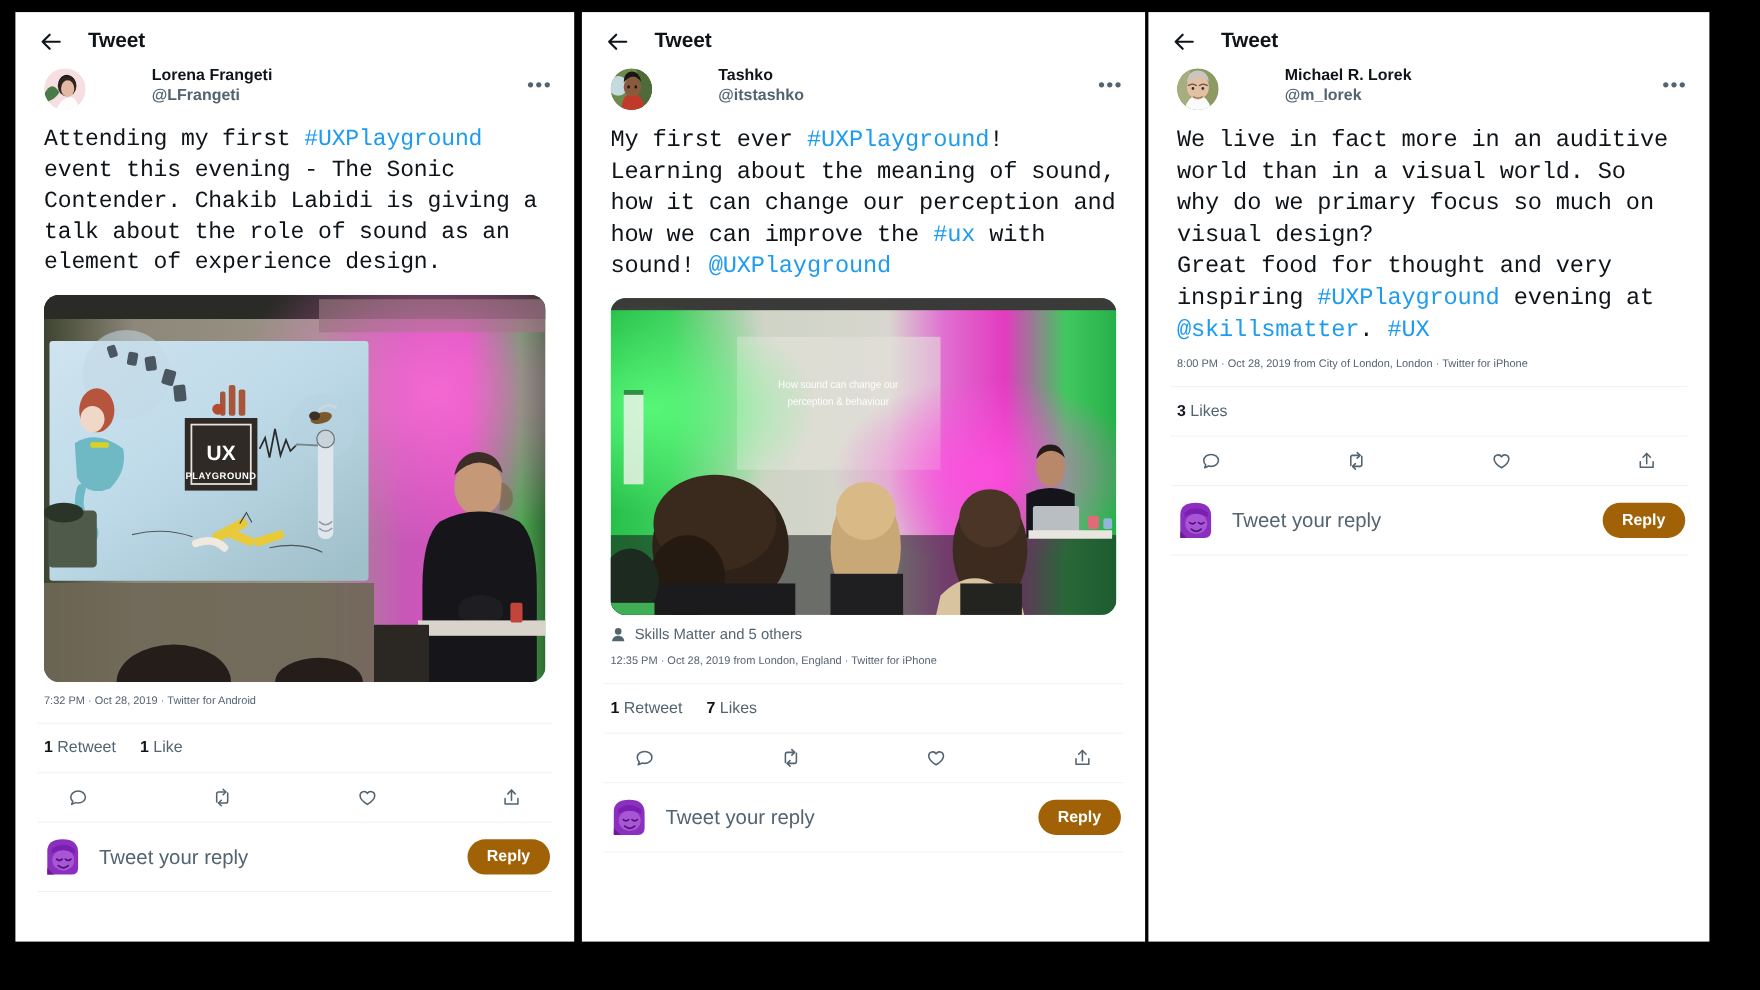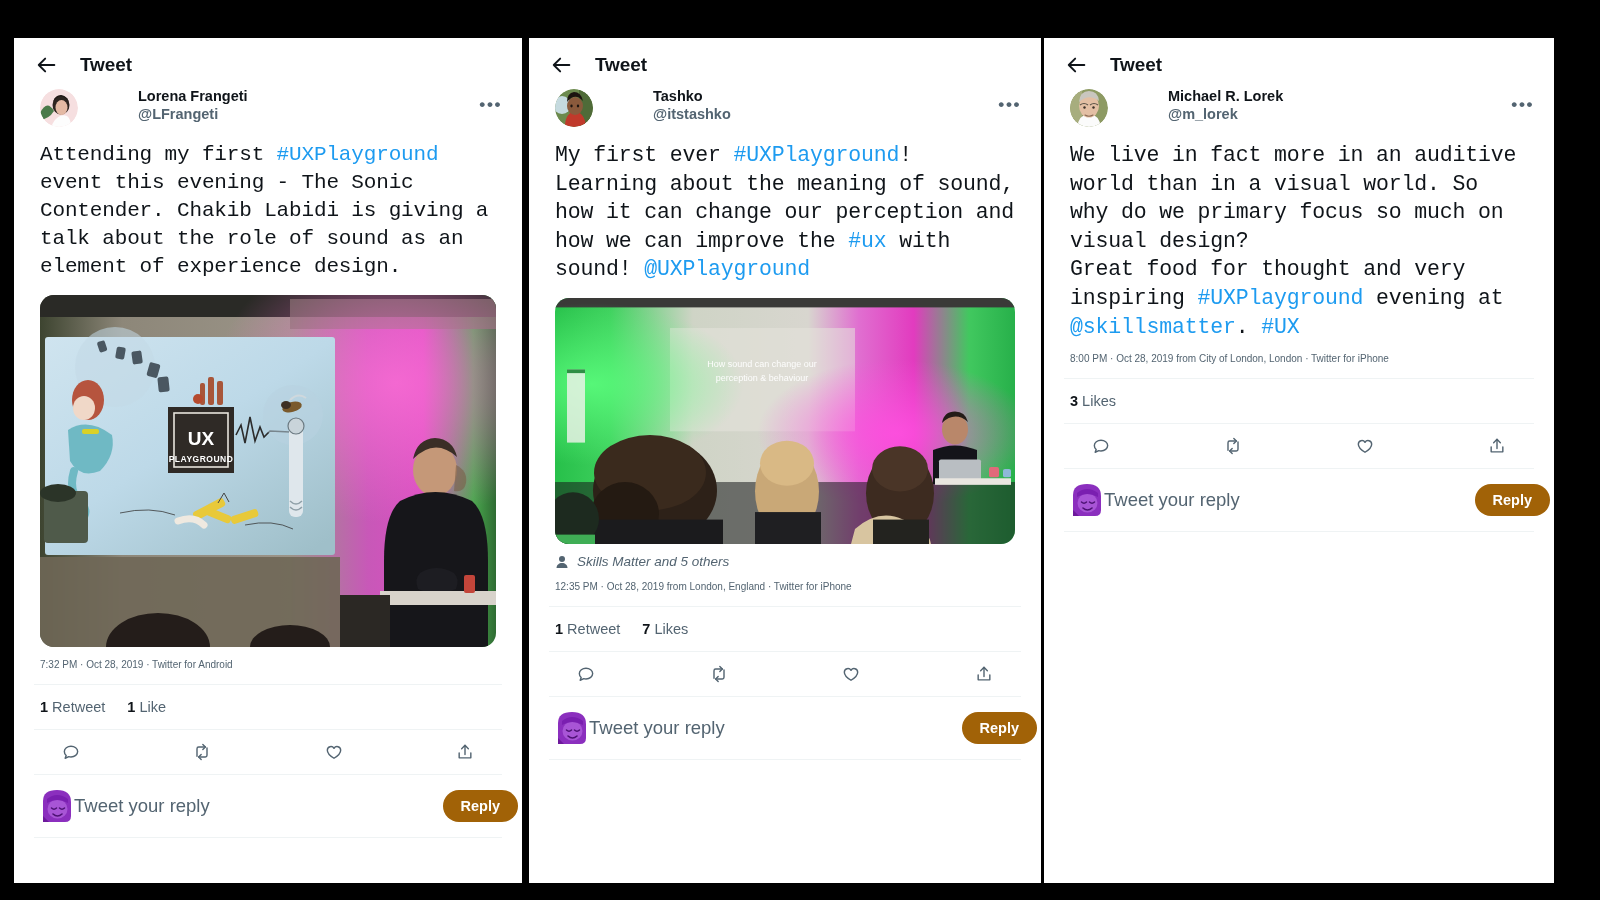--- a/index.html
+++ b/index.html
@@ -9,21 +9,21 @@
     font-family: "Liberation Sans", sans-serif;
     overflow: hidden;
   }
   .stage {
     position: relative;
     width: 1600px; height: 900px;
     background: #000000;
   }
   .panel {
     position: absolute;
-    top: 38px;
+    top: 11px;
     height: 845px;
     background: #ffffff;
     overflow: hidden;
   }
   #panel-0 { left: 14px;   width: 508px; }
   #panel-1 { left: 529px;  width: 512px; }
   #panel-2 { left: 1044px; width: 510px; }
 
   
   .tw-header {
@@ -95,27 +95,27 @@
   }
 
   
   .media {
     margin: 14px 26px 0 26px;
     border-radius: 14px;
     overflow: hidden;
     position: relative;
   }
   #panel-0 .media { height: 352px; }
-  #panel-1 .media { height: 246px; }
+  #panel-1 .media { height: 288px; }
   .media svg { display: block; width: 100%; height: 100%; }
 
   .tagged-row {
     display: flex; align-items: flex-end; gap: 8px;
     padding: 10px 26px 0 26px;
-    font-size: 13.5px; color: #536471; font-style: italic;
+    font-size: 13.5px; color: #536471;
   }
   .tagged-row .person-ico { width: 14px; height: 14px; flex: none; }
 
   .meta-line {
     padding: 12px 26px 14px 26px;
     font-size: 10px; color: #536471;
   }
   .divider {
     height: 1px; background: #eff3f4;
     margin: 0 20px;
@@ -135,22 +135,22 @@
   }
   .action-btn {
     width: 22px; height: 22px;
     color: #536471;
     display: flex; align-items: center; justify-content: center;
   }
   .action-btn svg { display: block; }
 
   .composer {
     display: flex; align-items: center;
-    padding: 14px 4px 14px 26px;
-    gap: 0;
+    padding: 14px 22px 14px 26px;
+    gap: 16px;
   }
   .composer-avatar {
     width: 34px; height: 34px; flex: none;
   }
   .composer-avatar svg { display: block; width: 100%; height: 100%; }
   .composer-input {
     flex: 1;
     font-size: 18.5px; color: #536471;
   }
   .reply-btn {

